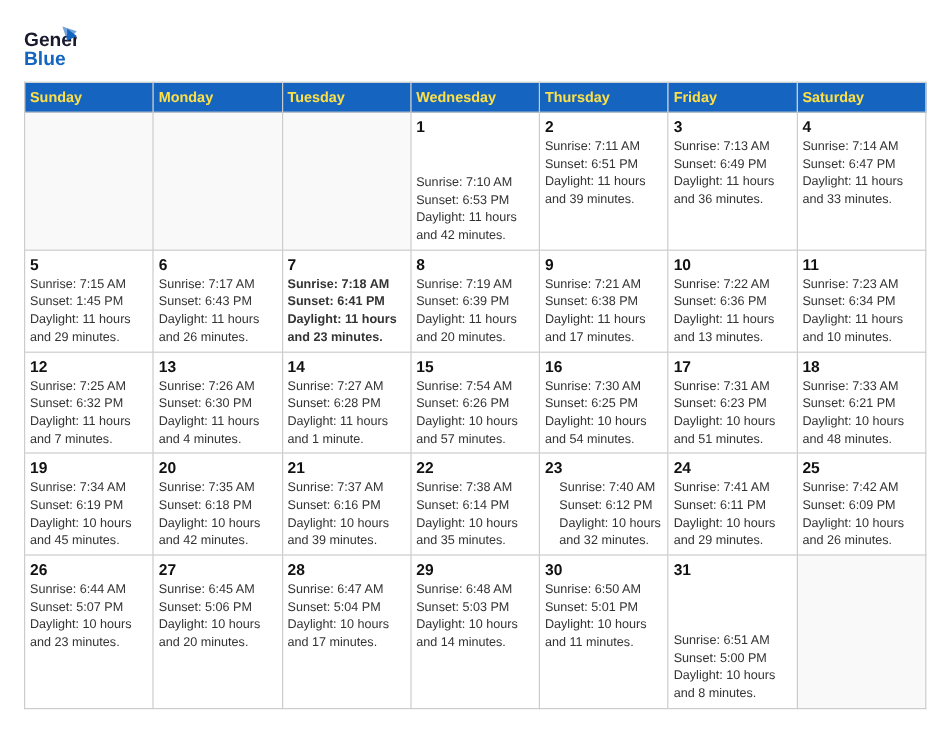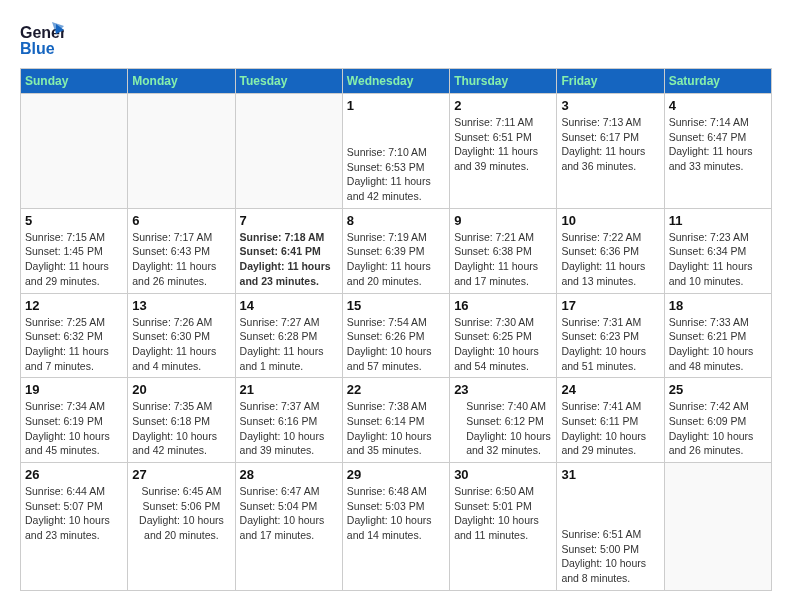--- a/index.html
+++ b/index.html
@@ -33,21 +33,21 @@
       font-size: 16px;
       color: #333;
     }
     .calendar {
       width: 100%;
       border-collapse: collapse;
       font-size: 11px;
     }
     .calendar th {
       background-color: #1565c0;
-      color: #86efac;
+      color: #fde047;
       padding: 5px 4px;
       text-align: left;
       font-size: 12px;
       font-weight: bold;
       border: 1px solid #ccc;
     }
     .calendar td {
       border: 1px solid #ccc;
       vertical-align: top;
       padding: 4px;
@@ -117,21 +117,21 @@
         </td>
         <td>
           <div class="day-num">2</div>
           <div class="day-info" style="white-space: pre-line;">Sunrise: 7:11 AM
 Sunset: 6:51 PM
 Daylight: 11 hours and 39 minutes.</div>
         </td>
         <td>
           <div class="day-num">3</div>
           <div class="day-info" style="white-space: pre-line;">Sunrise: 7:13 AM
-Sunset: 6:17 PM
+Sunset: 6:49 PM
 Daylight: 11 hours and 36 minutes.</div>
         </td>
         <td>
           <div class="day-num">4</div>
           <div class="day-info" style="white-space: pre-line;">Sunrise: 7:14 AM
 Sunset: 6:47 PM
 Daylight: 11 hours and 33 minutes.</div>
         </td>
       </tr>
       <tr>
@@ -268,21 +268,21 @@
       </tr>
       <tr>
         <td>
           <div class="day-num">26</div>
           <div class="day-info" style="white-space: pre-line;">Sunrise: 6:44 AM
 Sunset: 5:07 PM
 Daylight: 10 hours and 23 minutes.</div>
         </td>
         <td>
           <div class="day-num">27</div>
-          <div class="day-info" style="white-space: pre-line; text-align: center;">Sunrise: 6:45 AM
+          <div class="day-info" style="white-space: pre-line;">Sunrise: 6:45 AM
 Sunset: 5:06 PM
 Daylight: 10 hours and 20 minutes.</div>
         </td>
         <td>
           <div class="day-num">28</div>
           <div class="day-info" style="white-space: pre-line;">Sunrise: 6:47 AM
 Sunset: 5:04 PM
 Daylight: 10 hours and 17 minutes.</div>
         </td>
         <td>

